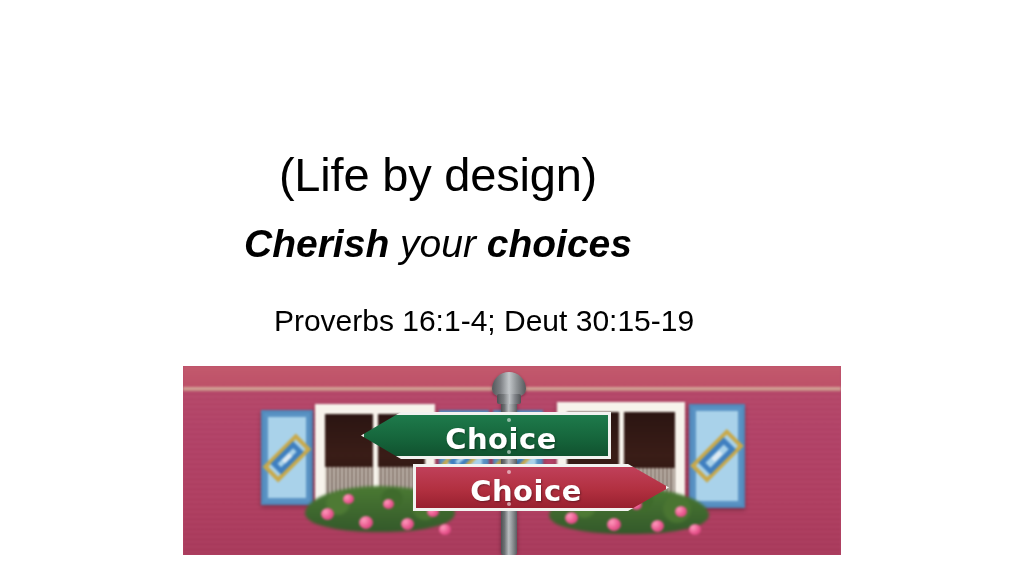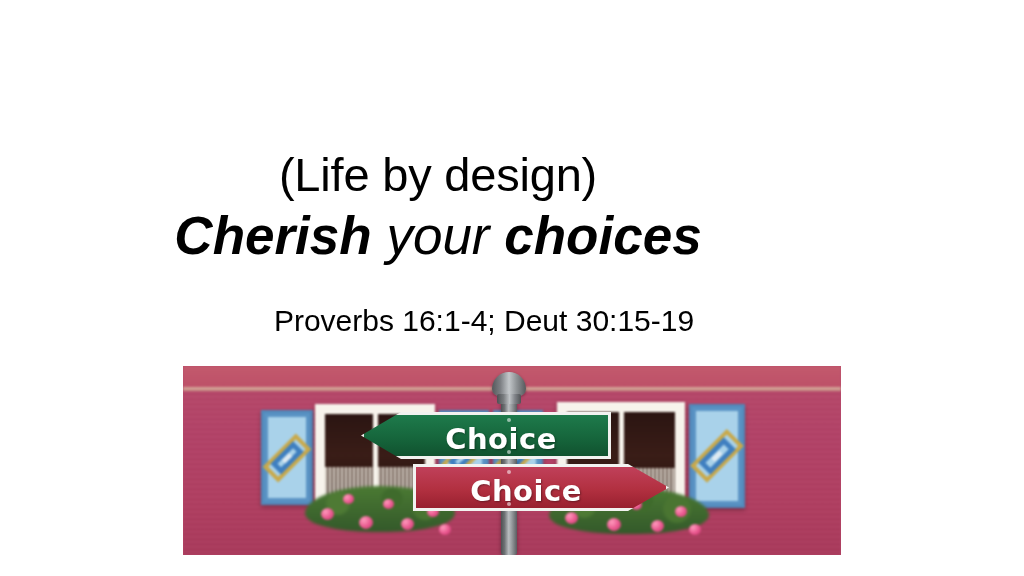--- a/index.html
+++ b/index.html
@@ -33,25 +33,25 @@
     font-size: 47px;
     line-height: 58px;
     font-weight: 400;
     font-style: normal;
     color: #000000;
     letter-spacing: -0.2px;
     white-space: nowrap;
   }
 
   .title-line-2 {
-    font-size: 53px;
+    font-size: 39px;
     line-height: 64px;
     color: #000000;
     white-space: nowrap;
-    margin-top: 0;
+    margin-top: 8px;
   }
   .title-line-2 .w-bold   { font-weight: 700; font-style: italic; }
   .title-line-2 .w-normal { font-weight: 400; font-style: italic; }
 
   .reference {
     position: absolute;
     left: 0;
     top: 302px;
     width: 968px;
     text-align: center;

